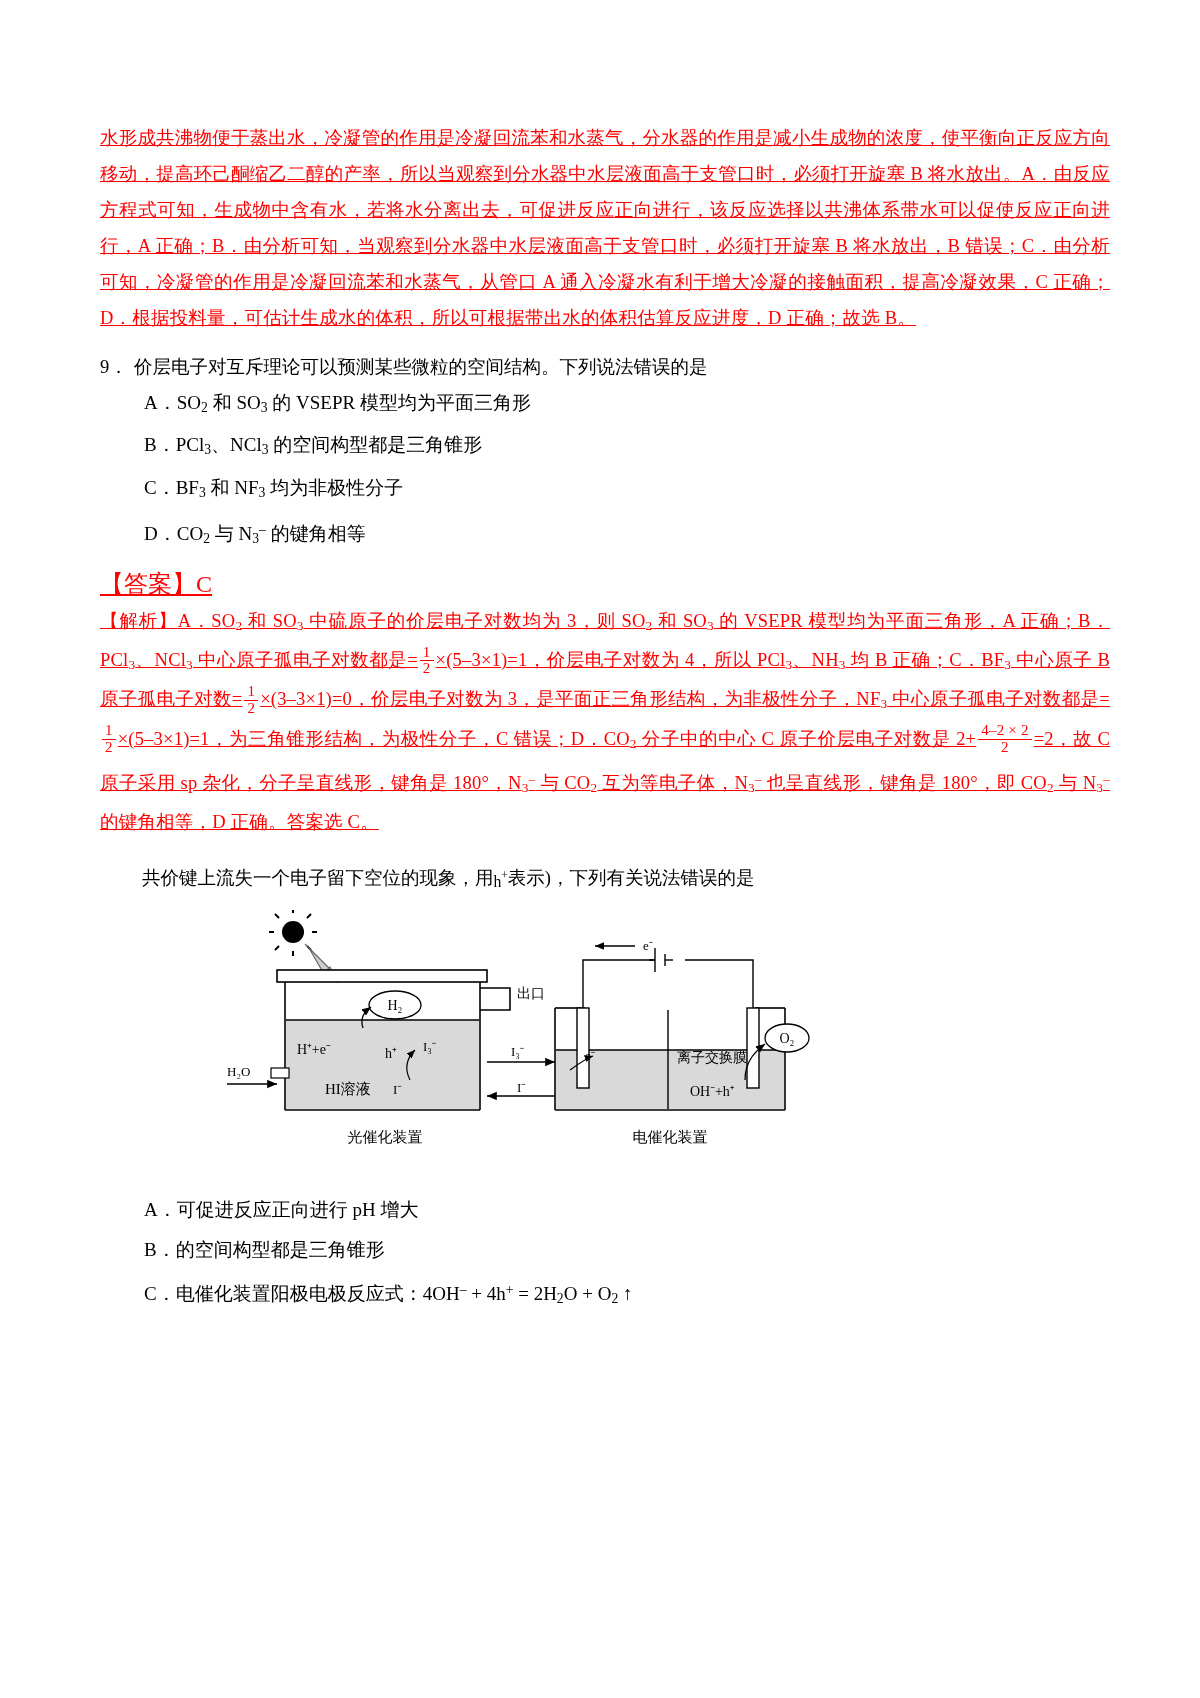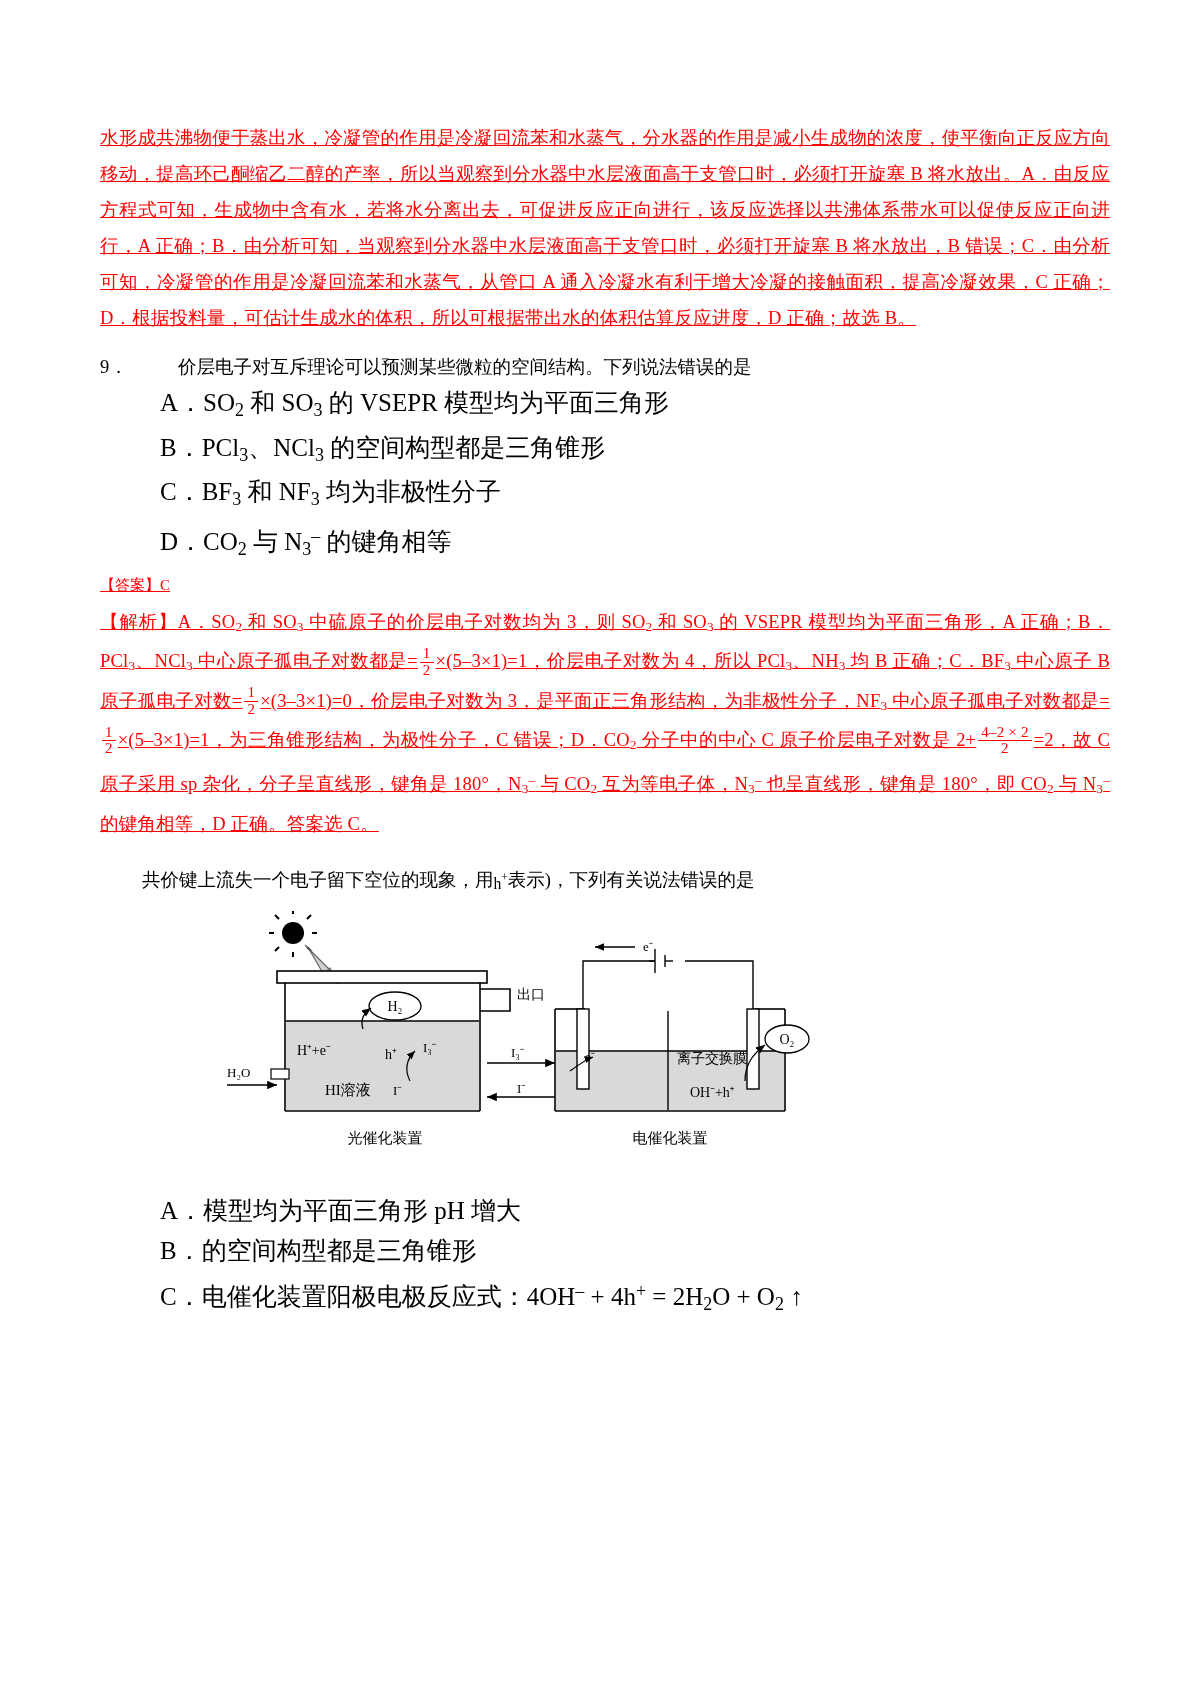--- a/index.html
+++ b/index.html
@@ -52,38 +52,38 @@
     font-size: 18.5px;
     line-height: 34px;
   }
   .q-label {
     width: 34px;
     flex: 0 0 34px;
     text-align: left;
   }
   .q-text {
     flex: 1;
+  }
+  .opt-line {
     margin-left: 44px;
-  }
-  .opt-line {
-    margin-left: 60px;
-    font-size: 25px;
+    font-size: 19px;
     line-height: 37px;
   }
   sub {
     font-size: 0.72em;
     vertical-align: -0.25em;
   }
   sup {
     font-size: 0.72em;
     vertical-align: 0.45em;
   }
   .ans-line {
-    font-size: 15px;
+    font-size: 24px;
     line-height: 36px;
+    margin-top: 8px;
   }
   .frac {
     display: inline-block;
     vertical-align: middle;
     text-align: center;
     font-size: 15px;
     line-height: 1.05;
     margin: 0 2px;
     position: relative;
     top: -1px;
@@ -248,21 +248,21 @@
           <path d="M345,160 C356,152 362,148 368,146" stroke="#000" stroke-width="1.2" fill="none" marker-end="url(#arr)"></path>
           <text x="330" y="136" font-family="Liberation Serif, serif" font-size="13" fill="#000"> </text>
 
           <text x="160" y="232" font-family="Liberation Serif, serif" font-size="15" text-anchor="middle" fill="#000">光催化装置</text>
           <text x="445" y="232" font-family="Liberation Serif, serif" font-size="15" text-anchor="middle" fill="#000">电催化装置</text>
         </svg>
       </div>
 
       <div class="tail-opts">
         <div class="opt-line">
-          <span>A．</span><span>模型均为平面三角形 pH 增大</span>
+          <span>A．</span><span>可促进反应正向进行 pH 增大</span>
         </div>
         <div class="opt-line">
           <span>B．</span><span>的空间构型都是三角锥形</span>
         </div>
         <div class="opt-line">
           <span>C．</span><span class="eqn">电催化装置阳极电极反应式：4OH<sup>–</sup> + 4h<sup>+</sup> = 2H<sub>2</sub>O + O<sub>2</sub> ↑</span>
         </div>
       </div>
     </div>
 

